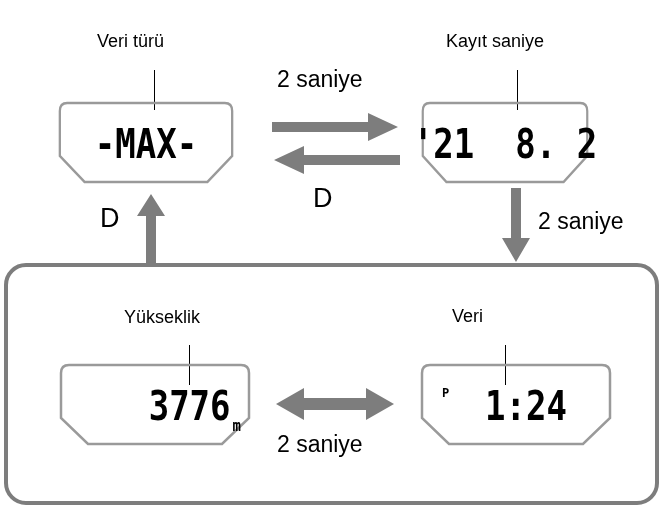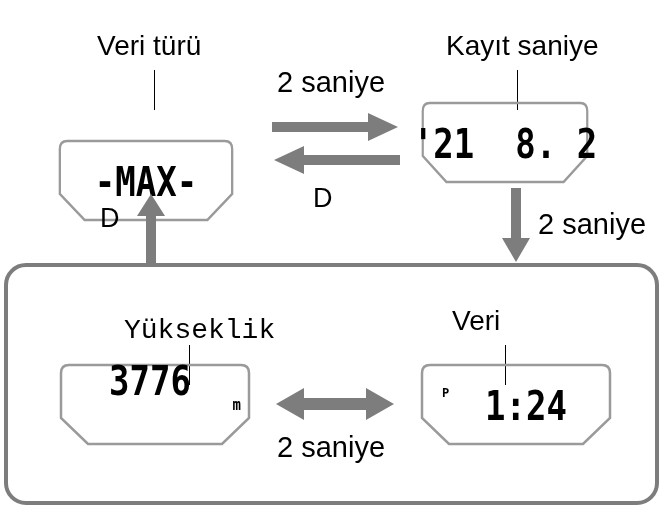--- a/index.html
+++ b/index.html
@@ -14,27 +14,27 @@
     font-family: "Liberation Sans", sans-serif;
     overflow: hidden;
   }
 
   
   .abs { position: absolute; }
 
   
   .caption {
     font-family: "Liberation Sans", sans-serif;
-    font-size: 29px;
+    font-size: 23px;
     color: #000000;
     white-space: nowrap;
     line-height: 1;
   }
   .caption-big {
-    font-size: 28px;
+    font-size: 18px;
   }
   .btn-letter {
     font-family: "Liberation Sans", sans-serif;
     font-size: 27px;
     color: #000000;
     line-height: 1;
   }
 
   
   .leader {
@@ -110,21 +110,21 @@
 </style>
 </head>
 <body>
 
 <div class="group-box" style="left:4px; top:263px; width:655px; height:242px;"></div>
 
 <div class="caption abs caption-big" style="left:97px; top:32px;">Veri türü</div>
 
 <div class="leader" style="left:154px; top:70px; height:40px;"></div>
 
-<div class="lcd" style="left:58px; top:101px; width:176px; height:83px;margin-top:38px;">
+<div class="lcd" style="left:58px; top:101px; width:176px; height:83px;">
   <svg class="lcd-shape" viewBox="0 0 192 83" preserveAspectRatio="none">
     <path d="M 10 2 L 182 2 Q 190 2 190 10 L 190 55 L 163 81 L 29 81 L 2 55 L 2 10 Q 2 2 10 2 Z" fill="none" stroke="#9a9a9a" stroke-width="2.5"></path>
   </svg>
   <div class="lcd-content">
     <span class="seg seg-max">-MAX-</span>
   </div>
 </div>
 
 <div class="caption abs caption-big" style="left:446px; top:32px;">Kayıt saniye</div>
 
@@ -164,29 +164,29 @@
 </div>
 
 <div class="arrow" style="left:500px; top:188px;">
   <svg width="32" height="76" viewBox="0 0 32 76">
     <path d="M 11 0 L 11 50 L 2 50 L 16 74 L 30 50 L 21 50 L 21 0 Z" fill="#7d7d7d"></path>
   </svg>
 </div>
 
 <div class="caption abs" style="left:538px; top:210px;">2 saniye</div>
 
-<div class="caption abs caption-big" style="left:124px; top:317px;font-family:Liberation Mono, monospace;">Yükseklik</div>
+<div class="caption abs caption-big" style="left:124px; top:308px;">Yükseklik</div>
 
 <div class="leader" style="left:189px; top:345px; height:40px;"></div>
 
 <div class="lcd" style="left:59px; top:363px; width:192px; height:83px;">
   <svg class="lcd-shape" viewBox="0 0 192 83" preserveAspectRatio="none">
     <path d="M 10 2 L 182 2 Q 190 2 190 10 L 190 55 L 163 81 L 29 81 L 2 55 L 2 10 Q 2 2 10 2 Z" fill="none" stroke="#9a9a9a" stroke-width="2.5"></path>
   </svg>
-  <div class="lcd-content" style="justify-content:flex-start; padding-right:10px; align-items:center;flex-direction:column;">
+  <div class="lcd-content" style="justify-content:flex-end; padding-right:10px; align-items:center;">
     <span class="seg seg-alt">3776</span>
     <span class="seg-unit" style="align-self:flex-end; margin-bottom:14px; margin-left:2px;">m</span>
   </div>
 </div>
 
 <div class="caption abs caption-big" style="left:452px; top:307px;">Veri</div>
 
 <div class="leader" style="left:505px; top:345px; height:40px;"></div>
 
 <div class="lcd" style="left:420px; top:363px; width:192px; height:83px;">

